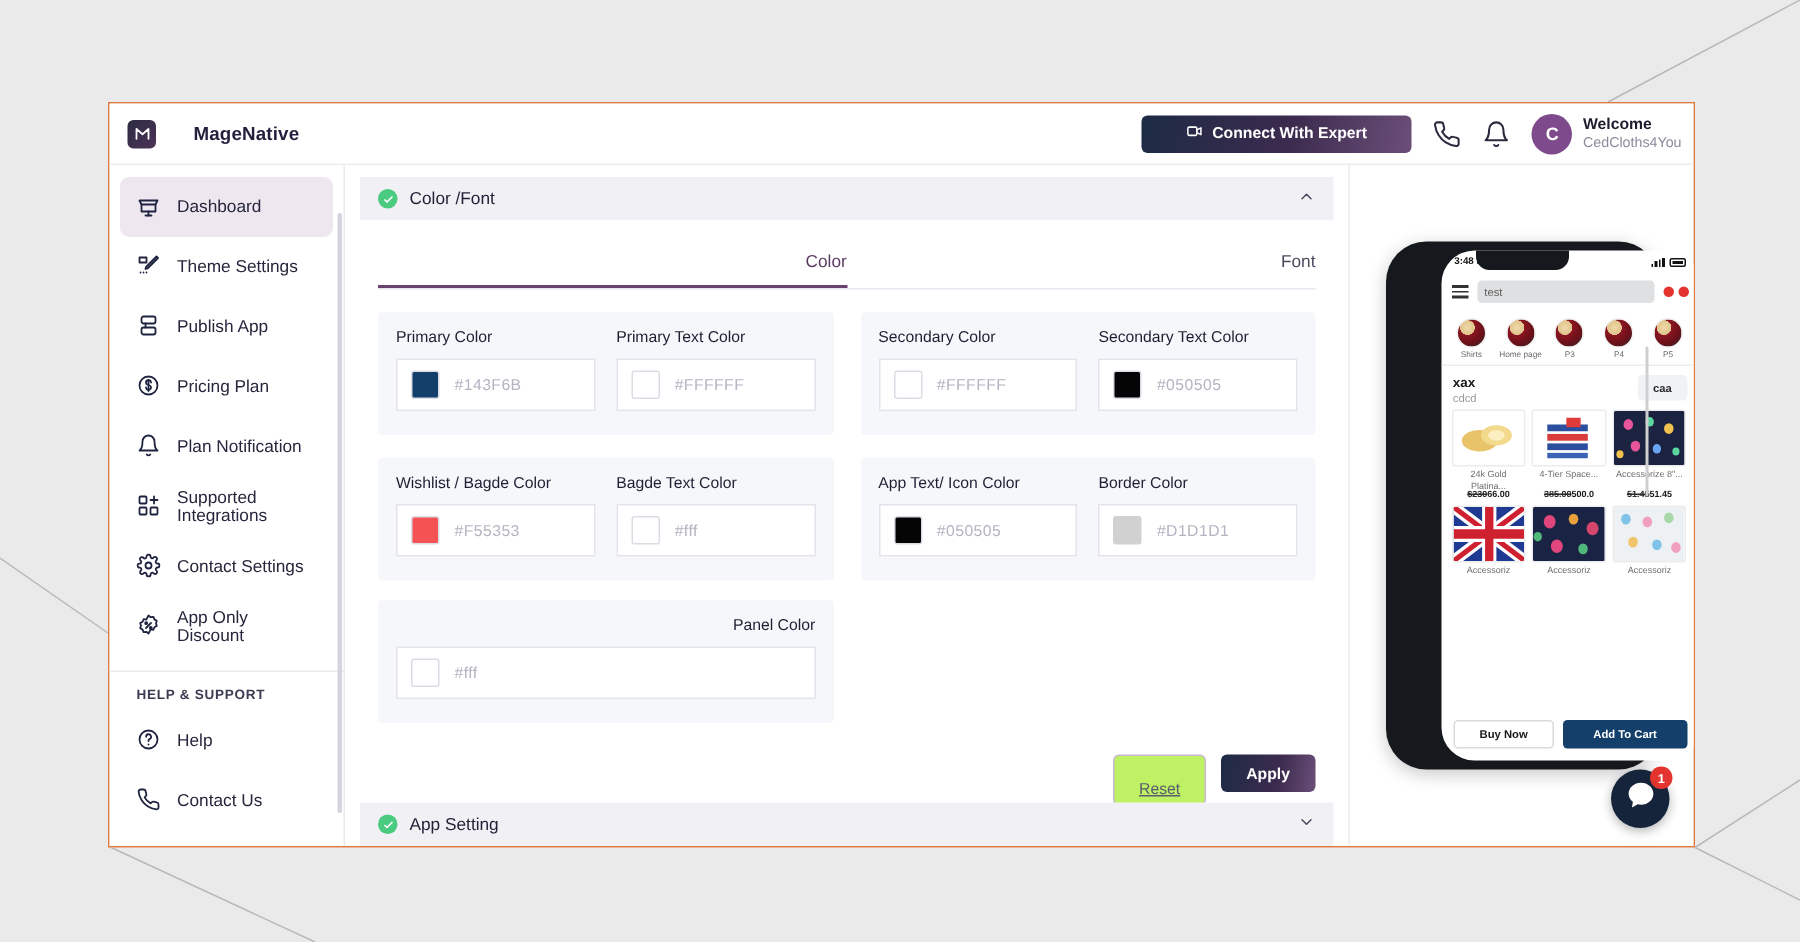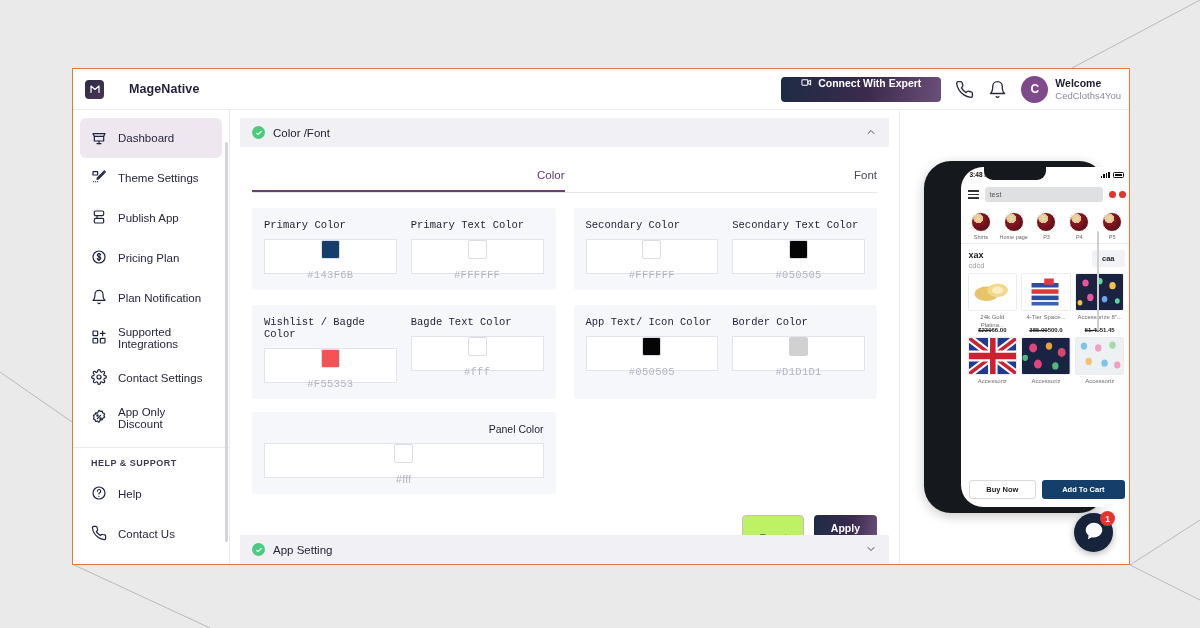--- a/index.html
+++ b/index.html
@@ -31,24 +31,24 @@
   .brand { display: flex; align-items: center; gap: 25px; }
   .brand-mark {
     width: 19px; height: 19px; border-radius: 4px;
     background: linear-gradient(135deg, #2b2b44 0%, #4e3356 100%);
     display: flex; align-items: center; justify-content: center;
   }
   .brand-name { font-size: 12.5px; font-weight: 700; color: #231f3d; letter-spacing: .1px; }
   .topbar-spacer { flex: 1; }
   .topbar-right { display: flex; align-items: center; gap: 14px; }
   .expert-btn {
-    height: 25px; padding: 0 20px; border-radius: 4px;
+    height: 25px; padding: 0 30px; border-radius: 4px;
     background: linear-gradient(100deg, #1d2b45 0%, #3c2b4e 55%, #6b4f79 100%);
     color: #fff; font-size: 10.5px; font-weight: 600;
-    display: flex; align-items: flex-start; gap: 6px; cursor: pointer;
+    display: flex; align-items: center; gap: 6px; cursor: pointer;
     border: none; white-space: nowrap;
   }
   .hdr-icon { width: 19px; height: 19px; color: #2a2a3e; cursor: pointer; display:block; }
   .user-chip { display: flex; align-items: center; gap: 7px; cursor: pointer; }
   .avatar {
     width: 27px; height: 27px; border-radius: 50%;
     background: #7f4a8c; color: #fff;
     font-size: 12px; font-weight: 600;
     display: flex; align-items: center; justify-content: center;
   }
@@ -100,31 +100,31 @@
   .caret { margin-left: auto; color: #4a4a5e; display: block; }
 
   .panel { background: #fff; padding: 14px 12px 0; flex: 1; min-height: 0; }
   .tabs { display: flex; border-bottom: 1px solid #e6e6ee; }
   .tab {
     flex: 1; text-align: right; font-size: 11.5px; padding: 8px 0 9px;
     color: #4a4a5e; cursor: pointer;
   }
   .tab.active { color: #5b3a63; border-bottom: 2px solid #6b4172; font-weight: 500; }
 
-  .grid-2 { display: flex; gap: 18px; margin-top: 15px; font-family: Liberation Mono, monospace; }
+  .grid-2 { display: flex; gap: 18px; margin-top: 15px; }
   .grp {
     background: #f6f7fb; border-radius: 3px;
     padding: 11px 12px 16px; flex: 1;
     display: flex; gap: 14px;
   }
   .fld { flex: 1; min-width: 0; }
   .fld-label { font-size: 10.5px; color: #1f1f33; font-weight: 500; margin-bottom: 8px; }
   .color-input {
     height: 35px; background: #fff; border: 1px solid #e3e3ec; border-radius: 0;
-    display: flex; align-items: center; gap: 10px; padding: 0 9px; cursor: pointer; flex-direction: column;
+    display: flex; align-items: center; gap: 10px; padding: 0 9px; cursor: pointer;
   }
   .swatch { width: 19px; height: 19px; border-radius: 2px; border: 1px solid #dcdce5; flex: 0 0 19px; }
   .hexval { font-size: 10.5px; color: #b4b4c2; letter-spacing: .3px; }
 
   .row-single { margin-top: 13px; display: flex; gap: 18px; text-align: right; }
   .grp-half { flex: 0 0 calc(50% - 9px); }
 
   .actions { display: flex; justify-content: flex-end; gap: 10px; padding: 21px 0 12px; }
   .btn-reset {
     height: 25px; padding: 16px 16px; border-radius: 4px; cursor: pointer;

